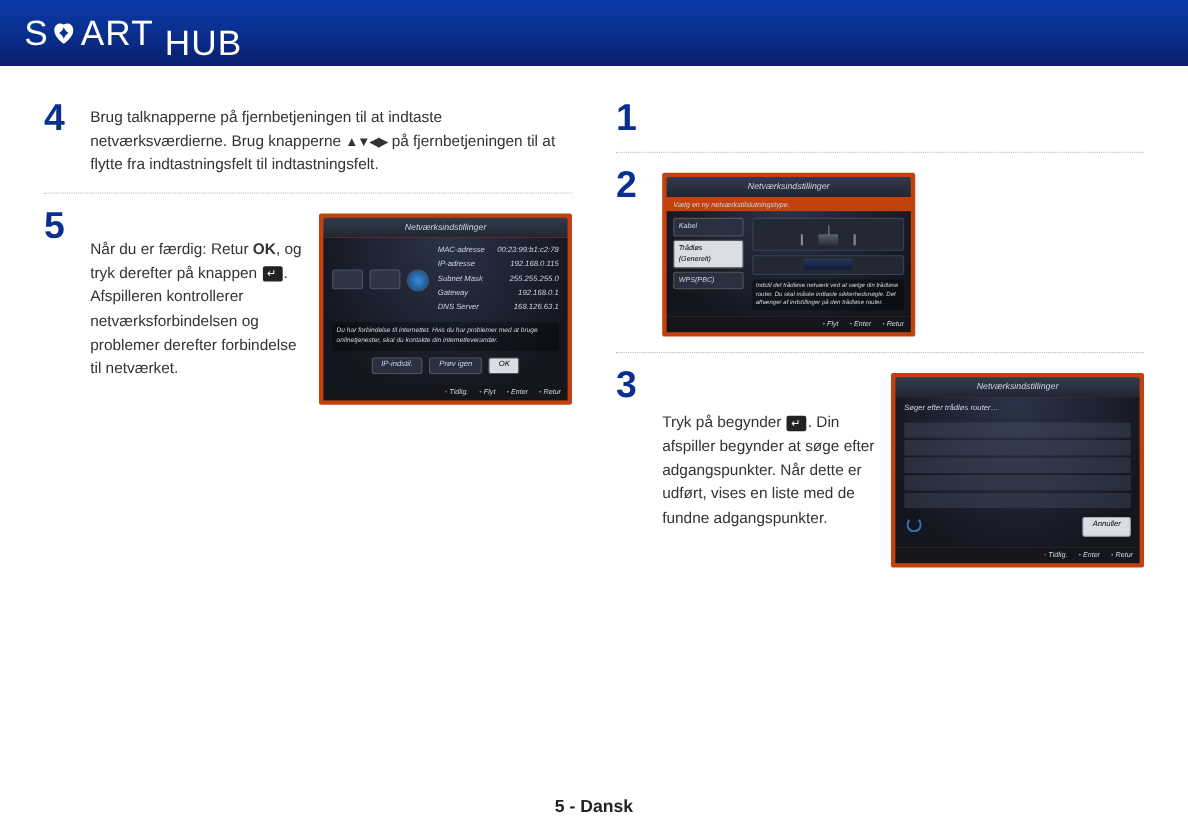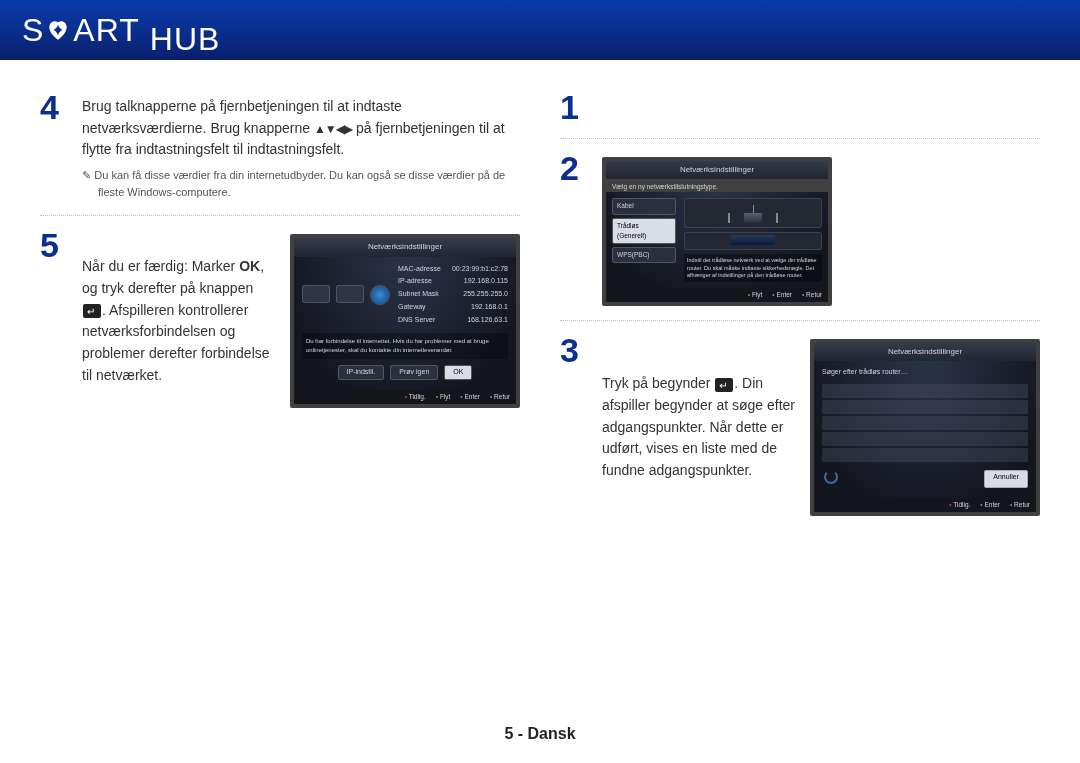--- a/index.html
+++ b/index.html
@@ -106,25 +106,26 @@
     width: 6px; height: 18px;
     background: #0a3aa8;
     margin-right: 8px;
   }
   
   .tv {
     width: 230px;
     flex-shrink: 0;
   }
   .tv-inner {
-    background: #404040;
+    background: #c2410c;
     border-radius: 2px;
     padding: 4px;
     color: #cfd4df;
     font-size: 7px;
+    font-style: italic;
   }
   .tv-title {
     background: linear-gradient(to bottom,#333a4a,#222632);
     text-align: center;
     padding: 3px 0;
     font-size: 8px;
     border-radius: 2px 2px 0 0;
   }
   .tv-bottom {
     background: #14161c;
@@ -208,30 +209,29 @@
   <div class="col">
 
     <div class="step">
       <div class="step-num">4</div>
       <div class="step-body">
         <div class="step-text">
           <span>Brug talknapperne på fjernbetjeningen til at indtaste netværksværdierne.</span>
           <span>Brug knapperne </span>
           <span class="arrows">▲▼◀▶</span>
           <span> på fjernbetjeningen til at flytte fra indtastningsfelt til indtastningsfelt.</span>
-          <div class="note">Du kan få disse værdier fra din internetudbyder. Du kan også se disse værdier på de fleste Windows-computere.</div>
         </div>
       </div>
     </div>
 
     <div class="step">
       <div class="step-num">5</div>
       <div class="step-body">
         <div class="step-text">
-          <span>Når du er færdig: Marker </span><b>OK</b><span>, og tryk derefter på knappen </span><span class="enter-icon"></span><span>. Afspilleren kontrollerer netværksforbindelsen og problemer derefter forbindelse til netværket.</span>
+          <span>Når du er færdig: Retur </span><b>OK</b><span>, og tryk derefter på knappen </span><span class="enter-icon"></span><span>. Afspilleren kontrollerer netværksforbindelsen og problemer derefter forbindelse til netværket.</span>
         </div>
         <div class="tv">
           <div class="tv-inner">
             <div class="tv-title">Netværksindstillinger</div>
             <div class="tv1-body">
               <div class="tv1-row">
                 <div class="tv1-icons">
                   <div class="tv1-ico"></div>
                   <div class="tv1-ico"></div>
                   <div class="tv1-ico globe"></div>

